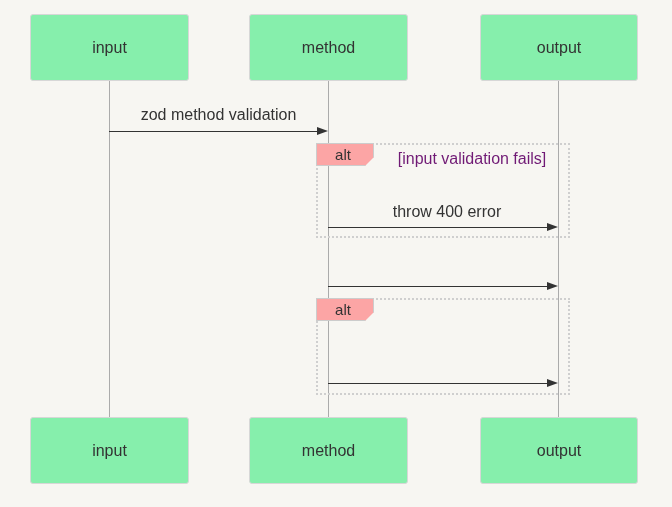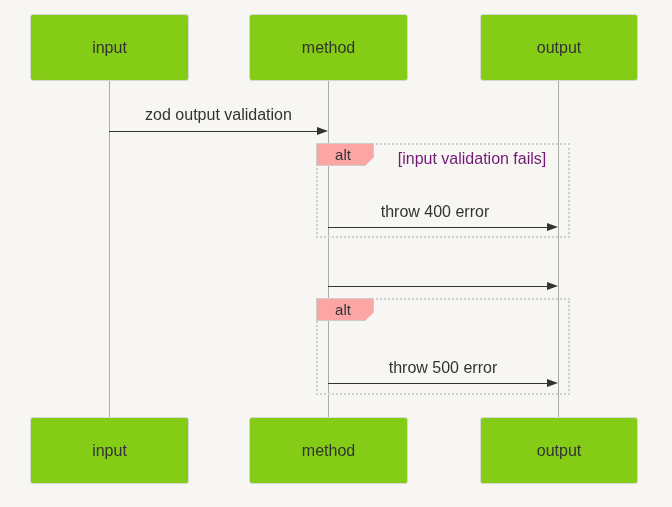--- a/index.html
+++ b/index.html
@@ -12,21 +12,21 @@
   }
   .stage { position:relative; width:672px; height:507px; }
 
   .lifeline {
     position:absolute; top:81px; height:336px; width:1px;
     background:#ababab;
   }
 
   .actor {
     position:absolute; height:67px;
-    background:#84cc16;
+    background:#86efac;
     border:1px solid #d7d7d7;
     border-radius:3px;
     display:flex; align-items:center; justify-content:center;
     font-size:16px; color:#333;
     box-sizing:border-box;
   }
 
   .msg-label {
     position:absolute; font-size:16px; line-height:20px;
     text-align:center; color:#333; white-space:nowrap;
@@ -73,37 +73,36 @@
   <div class="lifeline" style="left:558px"></div>
 
   <div class="actor" style="left:30px;  top:14px; width:159px">input</div>
   <div class="actor" style="left:249px; top:14px; width:159px">method</div>
   <div class="actor" style="left:480px; top:14px; width:158px">output</div>
 
   <div class="actor" style="left:30px;  top:417px; width:159px">input</div>
   <div class="actor" style="left:249px; top:417px; width:159px">method</div>
   <div class="actor" style="left:480px; top:417px; width:158px">output</div>
 
-  <div class="msg-label" style="left:109px; top:105px; width:219px">zod output validation</div>
+  <div class="msg-label" style="left:109px; top:105px; width:219px">zod method validation</div>
   <div class="msg-line" style="left:109px; top:131px; width:215px"></div>
   <div class="arrow-head" style="left:317px; top:127px"></div>
 
   <div class="frame" style="left:316px; top:143px; width:254px; height:95px">
     <div class="frame-label">alt</div>
     <div class="frame-cond">[input validation fails]</div>
   </div>
 
-  <div class="msg-label" style="left:320px; top:202px; width:230px">throw 400 error</div>
+  <div class="msg-label" style="left:332px; top:202px; width:230px">throw 400 error</div>
   <div class="msg-line" style="left:328px; top:227px; width:226px"></div>
   <div class="arrow-head" style="left:547px; top:223px"></div>
 
   <div class="msg-line" style="left:328px; top:286px; width:226px"></div>
   <div class="arrow-head" style="left:547px; top:282px"></div>
 
   <div class="frame" style="left:316px; top:298px; width:254px; height:97px">
     <div class="frame-label">alt</div>
   </div>
 
-  <div class="msg-label" style="left:328px; top:358px; width:230px">throw 500 error</div>
   <div class="msg-line" style="left:328px; top:383px; width:226px"></div>
   <div class="arrow-head" style="left:547px; top:379px"></div>
 
 </div>
 
 </body></html>

